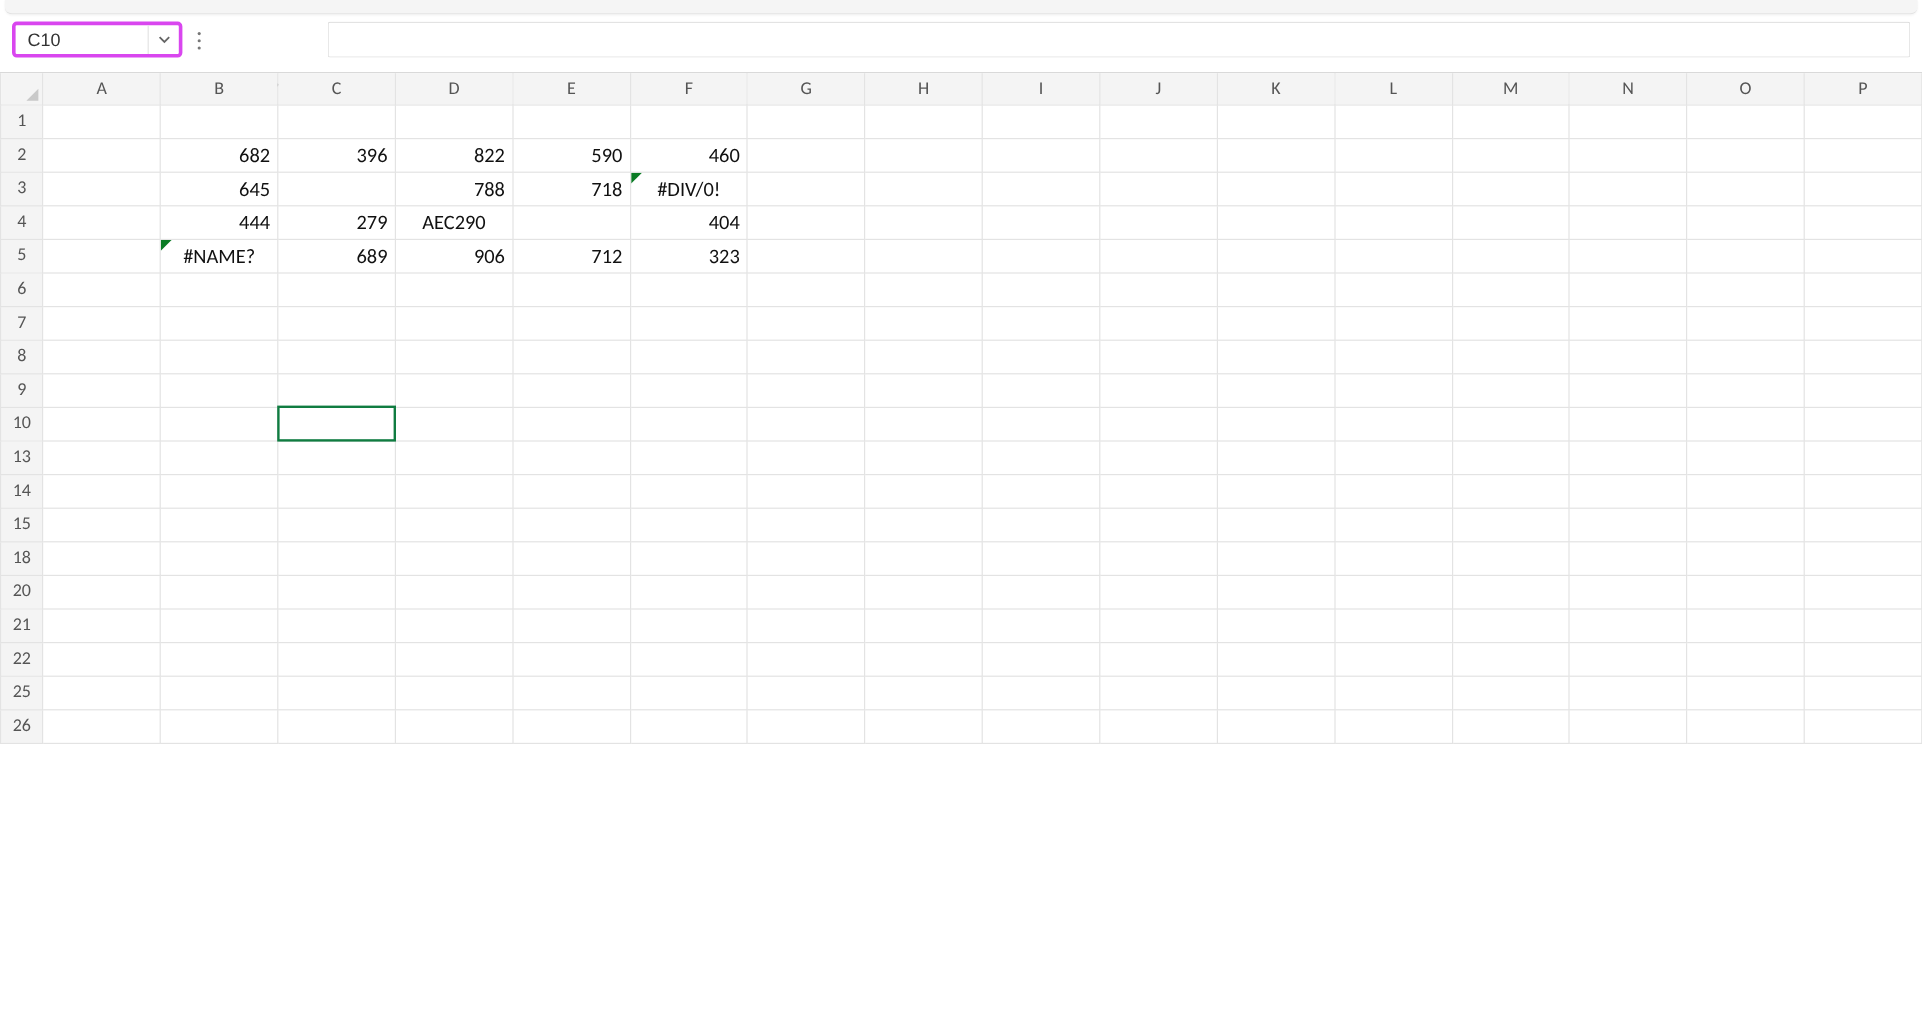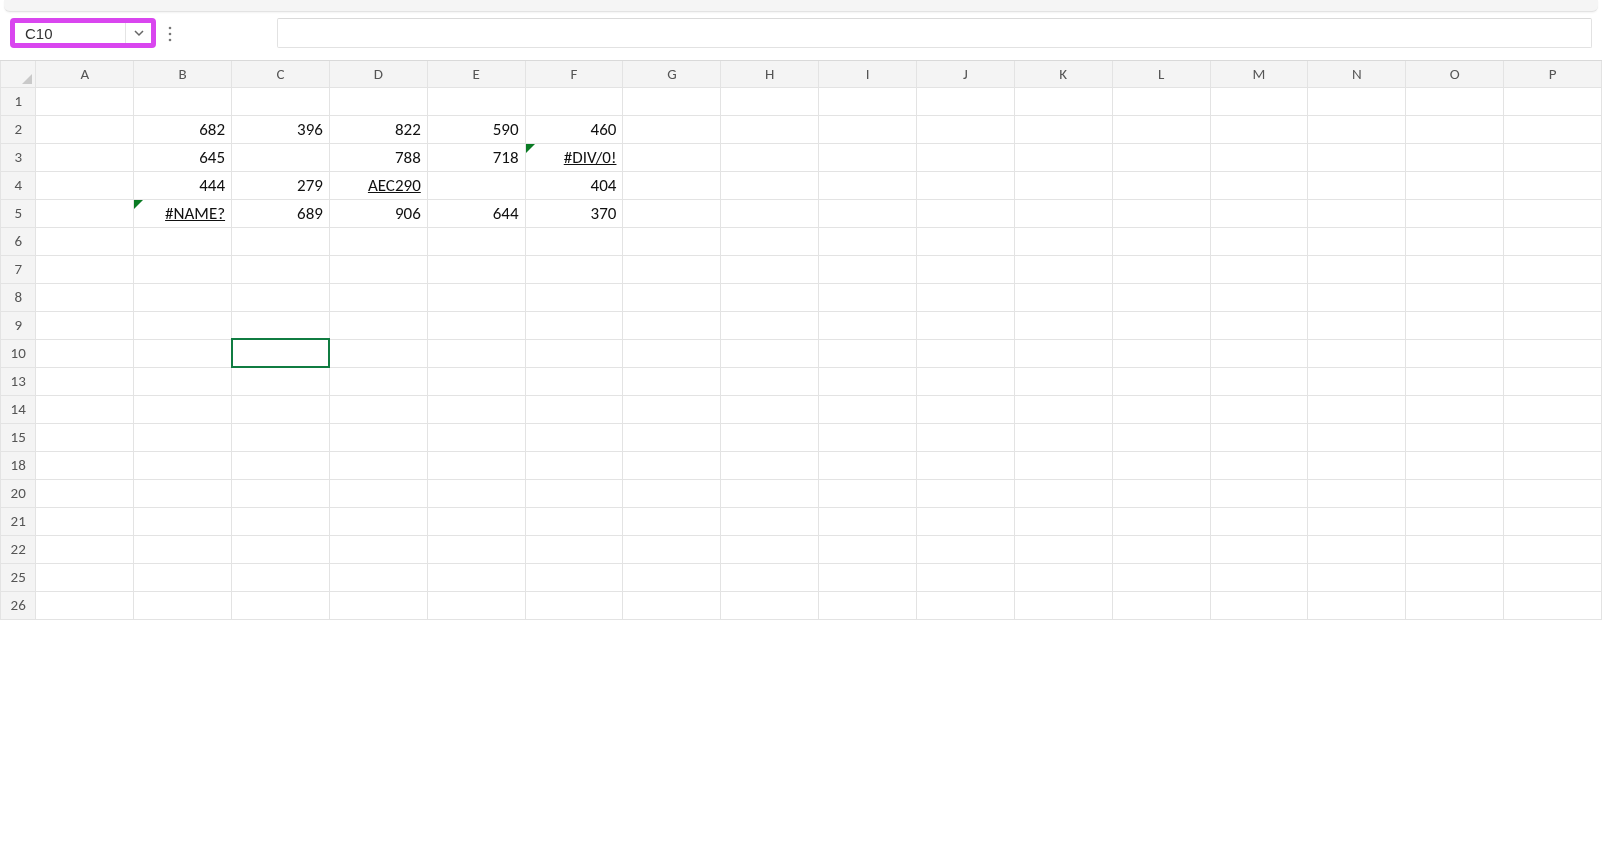--- a/index.html
+++ b/index.html
@@ -27,21 +27,21 @@
   .formula-bar-row {
     display: flex;
     align-items: stretch;
     height: 32px;
     padding: 0 10px 0 10px;
     gap: 8px;
   }
   .name-box-wrap {
     display: flex;
     align-items: center;
-    border: 5px solid #d946ef;
+    border: 3px solid #d946ef;
     border-radius: 4px;
     background: #fff;
     height: 30px;
   }
   .name-box {
     width: 110px;
     padding: 0 10px;
     font-size: 15px;
     color: #333;
     outline: none;
@@ -137,21 +137,21 @@
   }
   .sheet tbody th.rowhdr {
     background: #f4f4f4;
     color:#555;
     font-weight: normal;
     text-align: center;
     font-size: 15px;
     width: 34px;
   }
   .sheet td { text-align: right; }
-  .sheet td.textcell { text-align: right; text-decoration: underline; }
+  .sheet td.textcell { text-align: center; }
 
   .col-rowhdr { width: 34px; }
   .col-data   { width: 94px; }
 
   
   .err { position: relative; }
   .err::before{
     content:"";
     position:absolute;
     left:0; top:0;
@@ -327,22 +327,22 @@
           <td></td>
           <td></td>
           <td></td>
         </tr>
         <tr>
           <th class="rowhdr">5</th>
           <td></td>
           <td class="textcell err">#NAME?</td>
           <td>689</td>
           <td>906</td>
-          <td>644</td>
-          <td>370</td>
+          <td>712</td>
+          <td>323</td>
           <td></td>
           <td></td>
           <td></td>
           <td></td>
           <td></td>
           <td></td>
           <td></td>
           <td></td>
           <td></td>
           <td></td>

